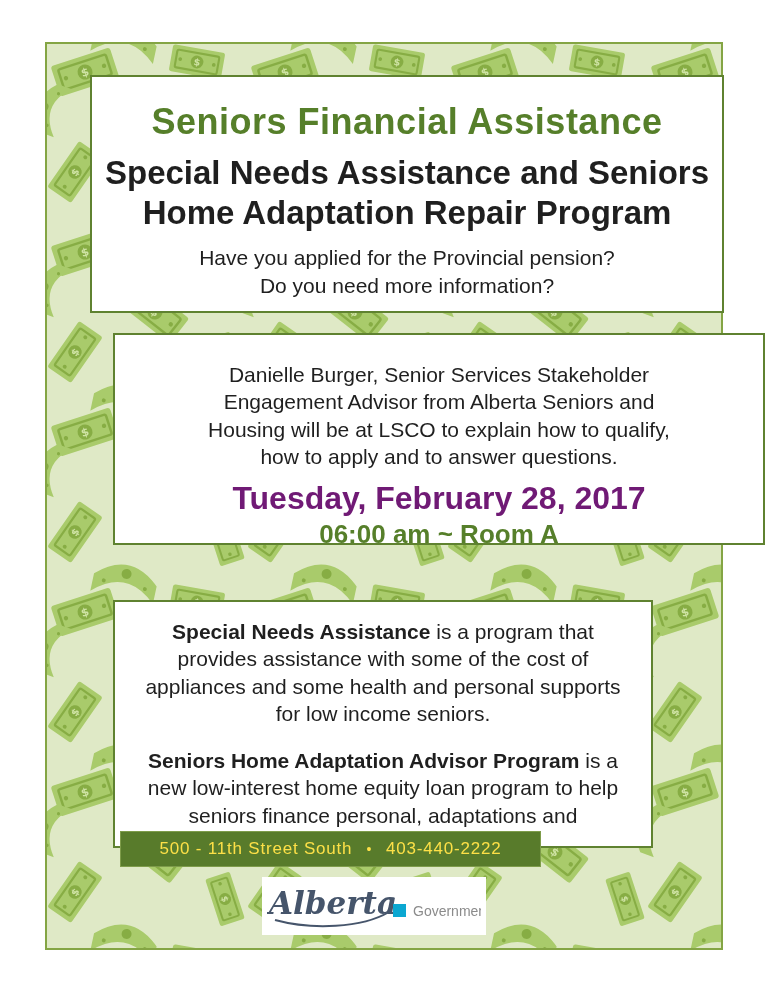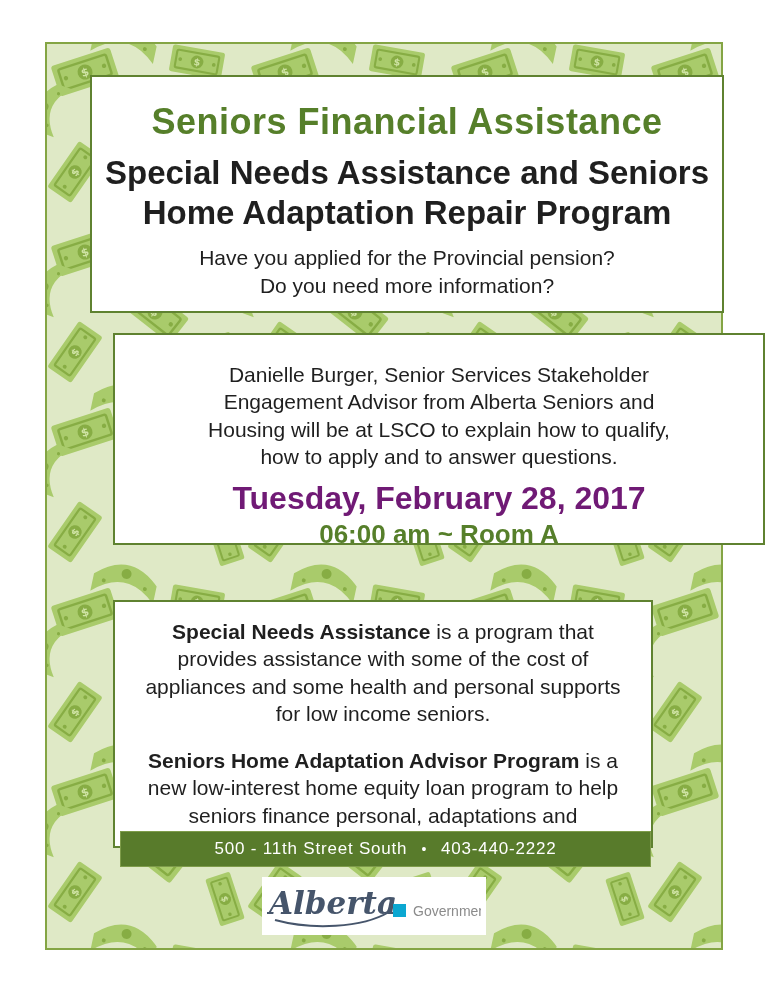--- a/index.html
+++ b/index.html
@@ -87,30 +87,30 @@
     line-height: 1.3;
     width: 496px;
     margin: 0 auto 20px auto;
   }
   .program-name { font-weight: bold; }
 
   .footer-bar {
     position: absolute;
     left: 120px;
     top: 831px;
-    width: 531px;
+    width: 421px;
     height: 36px;
     background: #587b2b;
     border: 1px solid #7e9c4a;
     box-sizing: border-box;
     display: flex;
     align-items: center;
     justify-content: center;
     gap: 14px;
-    color: #ffffff;
+    color: #fde047;
     font-size: 17px;
     letter-spacing: 0.8px;
   }
   .footer-bar .dot { font-size: 14px; }
 
   .logo-box {
     position: absolute;
     left: 262px;
     top: 877px;
     width: 224px;

